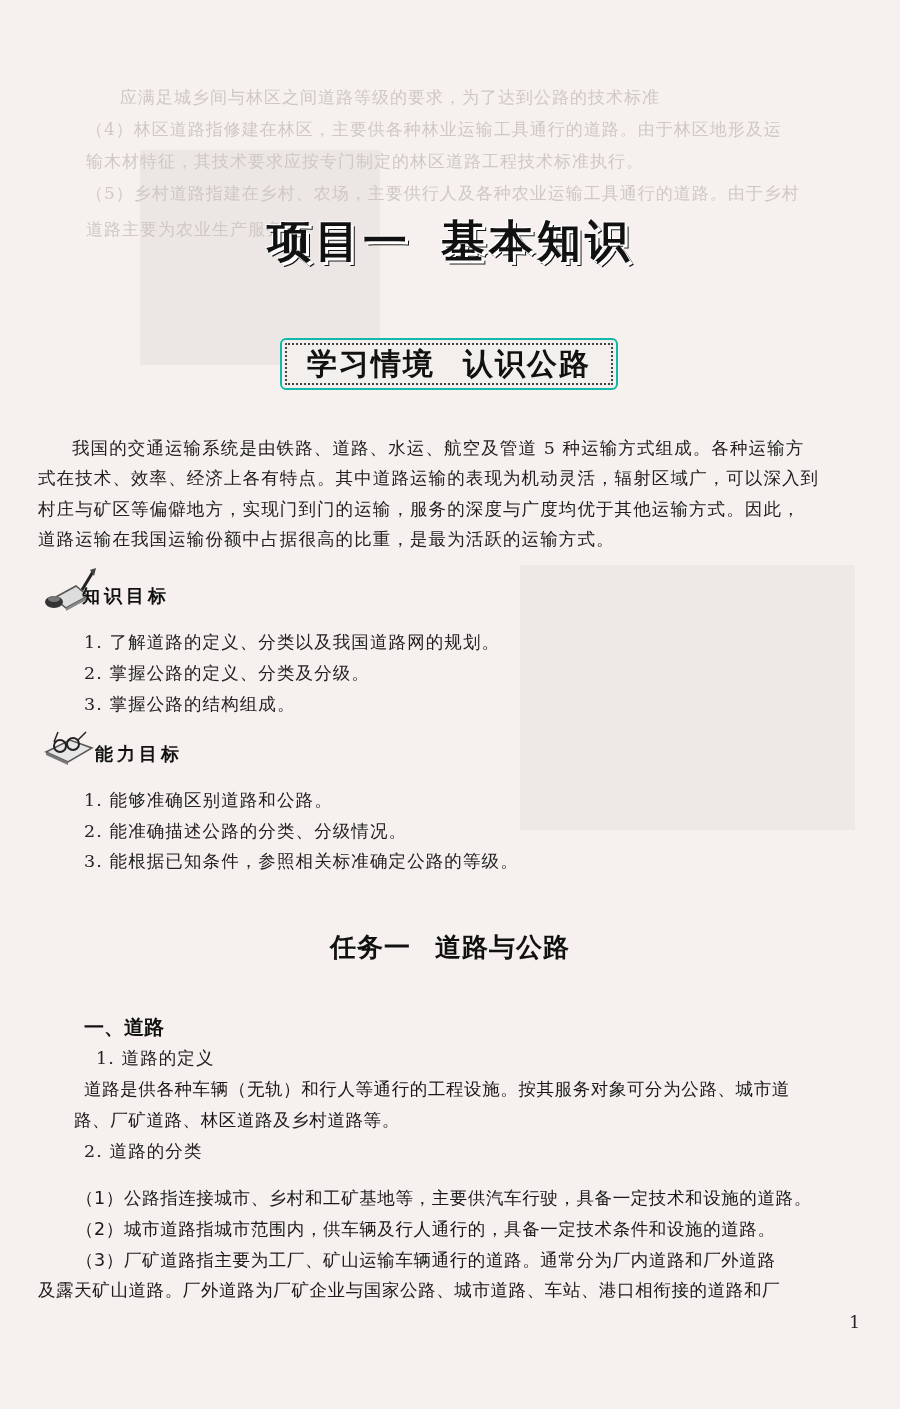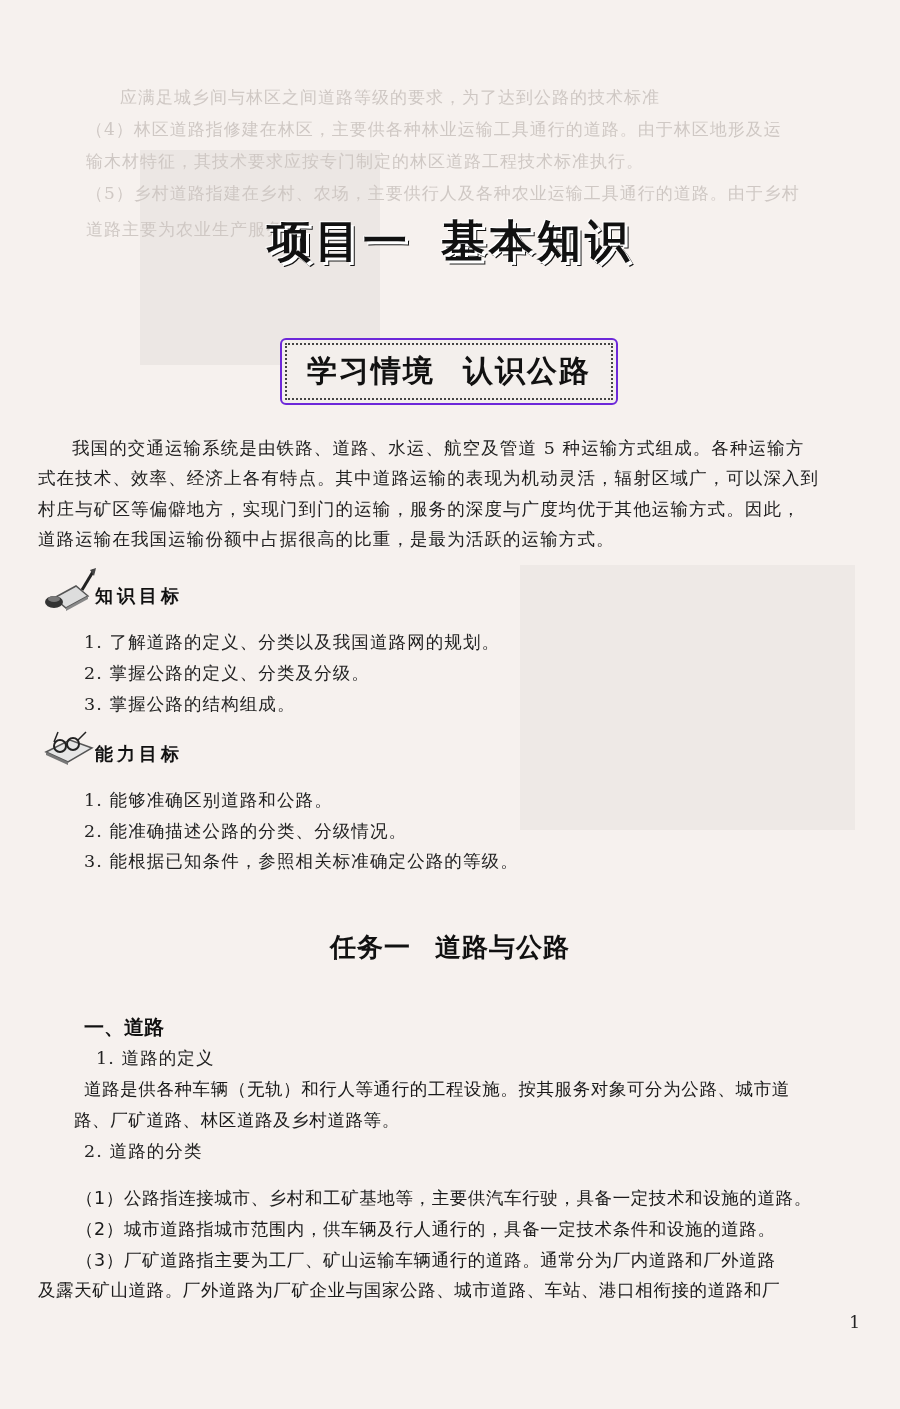--- a/index.html
+++ b/index.html
@@ -20,22 +20,22 @@
 
     .project-title {
       left: 0; right: 0; top: 212px; text-align: center;
       font-family: Liberation Mono, monospace; font-weight: bold;
       font-size: 44px; letter-spacing: 4px; color: #111;
       text-shadow: 3px 3px 0 #fff, 4px 4px 0 #111, -1px -1px 0 #fff;
     }
     .project-title .gap { display: inline-block; width: 30px; }
 
     .scenario-box {
-      left: 280px; top: 338px; width: 338px; height: 67px;
-      border: 2px solid #6d28d9; border-radius: 6px;
+      left: 280px; top: 338px; width: 338px; height: 52px;
+      border: 2px solid #14b8a6; border-radius: 6px;
       outline: 2px dotted #444; outline-offset: -7px;
       display: flex; align-items: center; justify-content: center;
       font-family: "DejaVu Sans", sans-serif; font-weight: bold;
       font-size: 30px; letter-spacing: 2px; color: #111; background: #f3efec;
     }
     .scenario-box .gap { display: inline-block; width: 28px; }
 
     .body-text { font-size: 17.5px; letter-spacing: 1.1px; color: #222; }
     .body-sans { font-family: "DejaVu Sans", sans-serif; font-size: 17.5px; letter-spacing: 0.6px; color: #1a1a1a; }
 
@@ -87,21 +87,21 @@
   <div class="icon-wrap" style="left:40px;top:568px;">
     <svg width="56" height="44" viewBox="0 0 56 44">
       <path d="M14 30 L36 18 L48 28 L26 40 Z" fill="#ddd" stroke="#555" stroke-width="1.5"></path>
       <path d="M26 40 L48 28 L48 31 L26 43 Z" fill="#888"></path>
       <ellipse cx="14" cy="34" rx="9" ry="6" fill="#333"></ellipse>
       <ellipse cx="14" cy="31" rx="6" ry="3" fill="#777"></ellipse>
       <path d="M42 22 L54 2" stroke="#222" stroke-width="3"></path>
       <path d="M50 2 L56 0 L54 8 Z" fill="#444"></path>
     </svg>
   </div>
-  <div class="abs obj-head" style="left:95px;top:584px;">知识目标</div>
+  <div class="abs obj-head" style="left:82px;top:584px;">知识目标</div>
   <div class="abs body-text" style="left:84px;top:630px;">1. 了解道路的定义、分类以及我国道路网的规划。</div>
   <div class="abs body-text" style="left:84px;top:661px;">2. 掌握公路的定义、分类及分级。</div>
   <div class="abs body-text" style="left:84px;top:692px;">3. 掌握公路的结构组成。</div>
 
   <div class="icon-wrap" style="left:42px;top:730px;">
     <svg width="54" height="36" viewBox="0 0 54 36">
       <path d="M4 22 L28 10 L50 18 L26 32 Z" fill="#e6e6e6" stroke="#555" stroke-width="1.5"></path>
       <path d="M4 22 L26 32 L26 35 L4 25 Z" fill="#777"></path>
       <circle cx="18" cy="16" r="6" fill="none" stroke="#222" stroke-width="2"></circle>
       <circle cx="31" cy="14" r="6" fill="none" stroke="#222" stroke-width="2"></circle>

